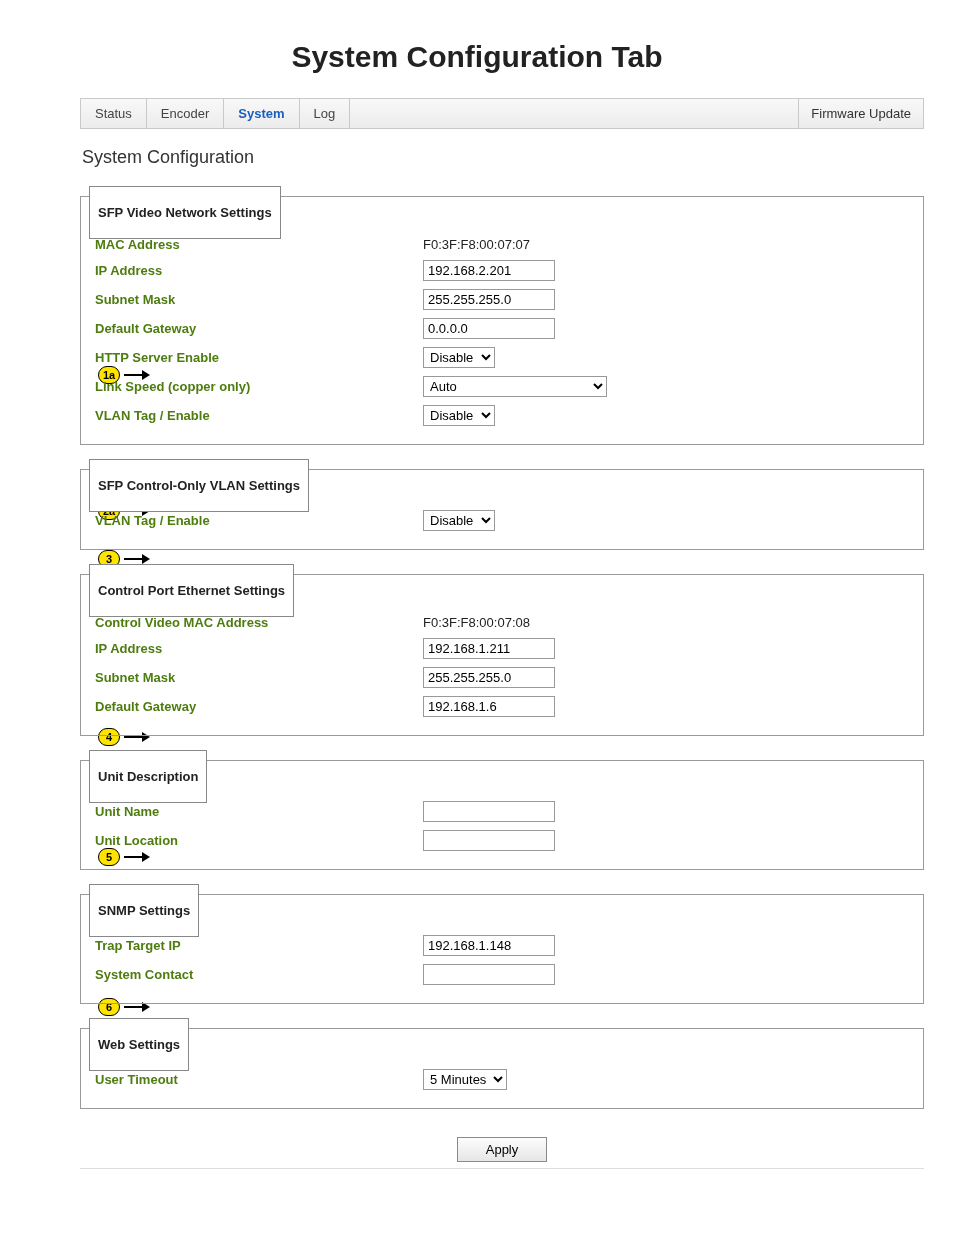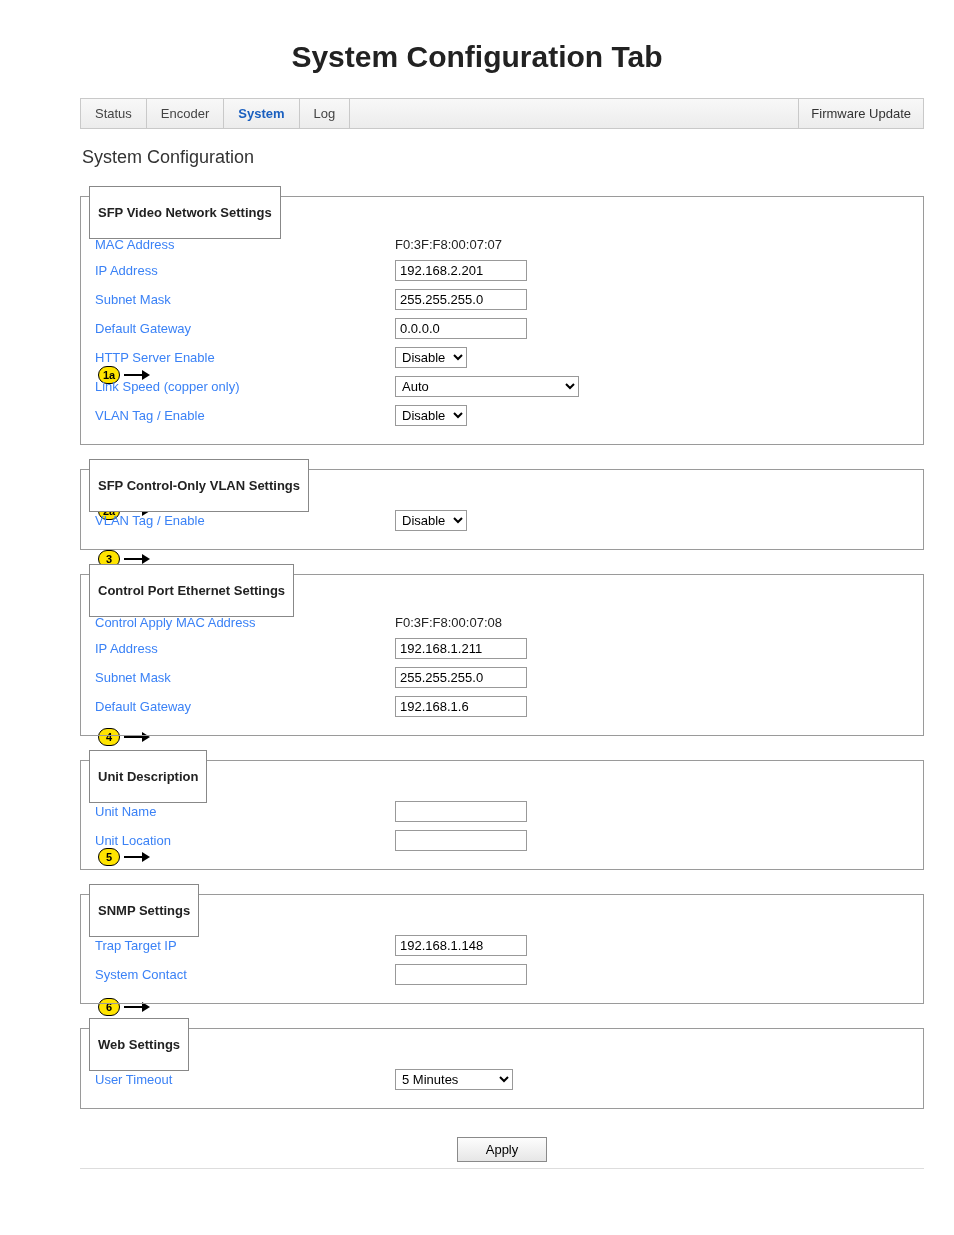--- a/index.html
+++ b/index.html
@@ -74,23 +74,23 @@
     font-weight: bold;
     color: #222;
   }
   .row {
     display: flex;
     align-items: center;
     padding: 4px 0;
     font-size: 13px;
   }
   .row .lbl {
-    width: 300px;
-    font-weight: normal;
-    color: #3b82f6;
+    width: 328px;
+    font-weight: bold;
+    color: #4d7c0f;
   }
   .row .val {
     flex: 1;
     color: #222;
   }
   input.txt {
     font-family: Arial, Helvetica, sans-serif;
     font-size: 13px;
     padding: 2px 4px;
     border: 1px solid #999;
@@ -99,21 +99,21 @@
   }
   select.sel {
     font-family: Arial, Helvetica, sans-serif;
     font-size: 13px;
     padding: 1px 2px;
     border: 1px solid #999;
     background: #fff;
   }
   .sel.w-sm { width: 72px; }
   .sel.w-md { width: 184px; }
-  .sel.w-tm { width: 118px; }
+  .sel.w-tm { width: 84px; }
 
   .applybar {
     display: flex;
     justify-content: center;
     padding: 4px 0 0 0;
   }
   button.apply {
     font-family: Arial, Helvetica, sans-serif;
     font-size: 13px;
     padding: 4px 28px;
@@ -266,21 +266,21 @@
       <div class="legend">SFP Control-Only VLAN Settings</div>
       <div class="row">
           <span class="lbl">VLAN Tag / Enable</span>
           <span class="val"><select class="sel w-sm"><option>Disable</option></select></span>
         </div>
     </div>
 
     <div class="fs">
       <div class="legend">Control Port Ethernet Settings</div>
       <div class="row">
-          <span class="lbl">Control Apply MAC Address</span>
+          <span class="lbl">Control Video MAC Address</span>
           <span class="val">F0:3F:F8:00:07:08</span>
         </div>
       <div class="row">
           <span class="lbl">IP Address</span>
           <span class="val"><input class="txt" value="192.168.1.211" style=""></span>
         </div>
       <div class="row">
           <span class="lbl">Subnet Mask</span>
           <span class="val"><input class="txt" value="255.255.255.0" style=""></span>
         </div>

